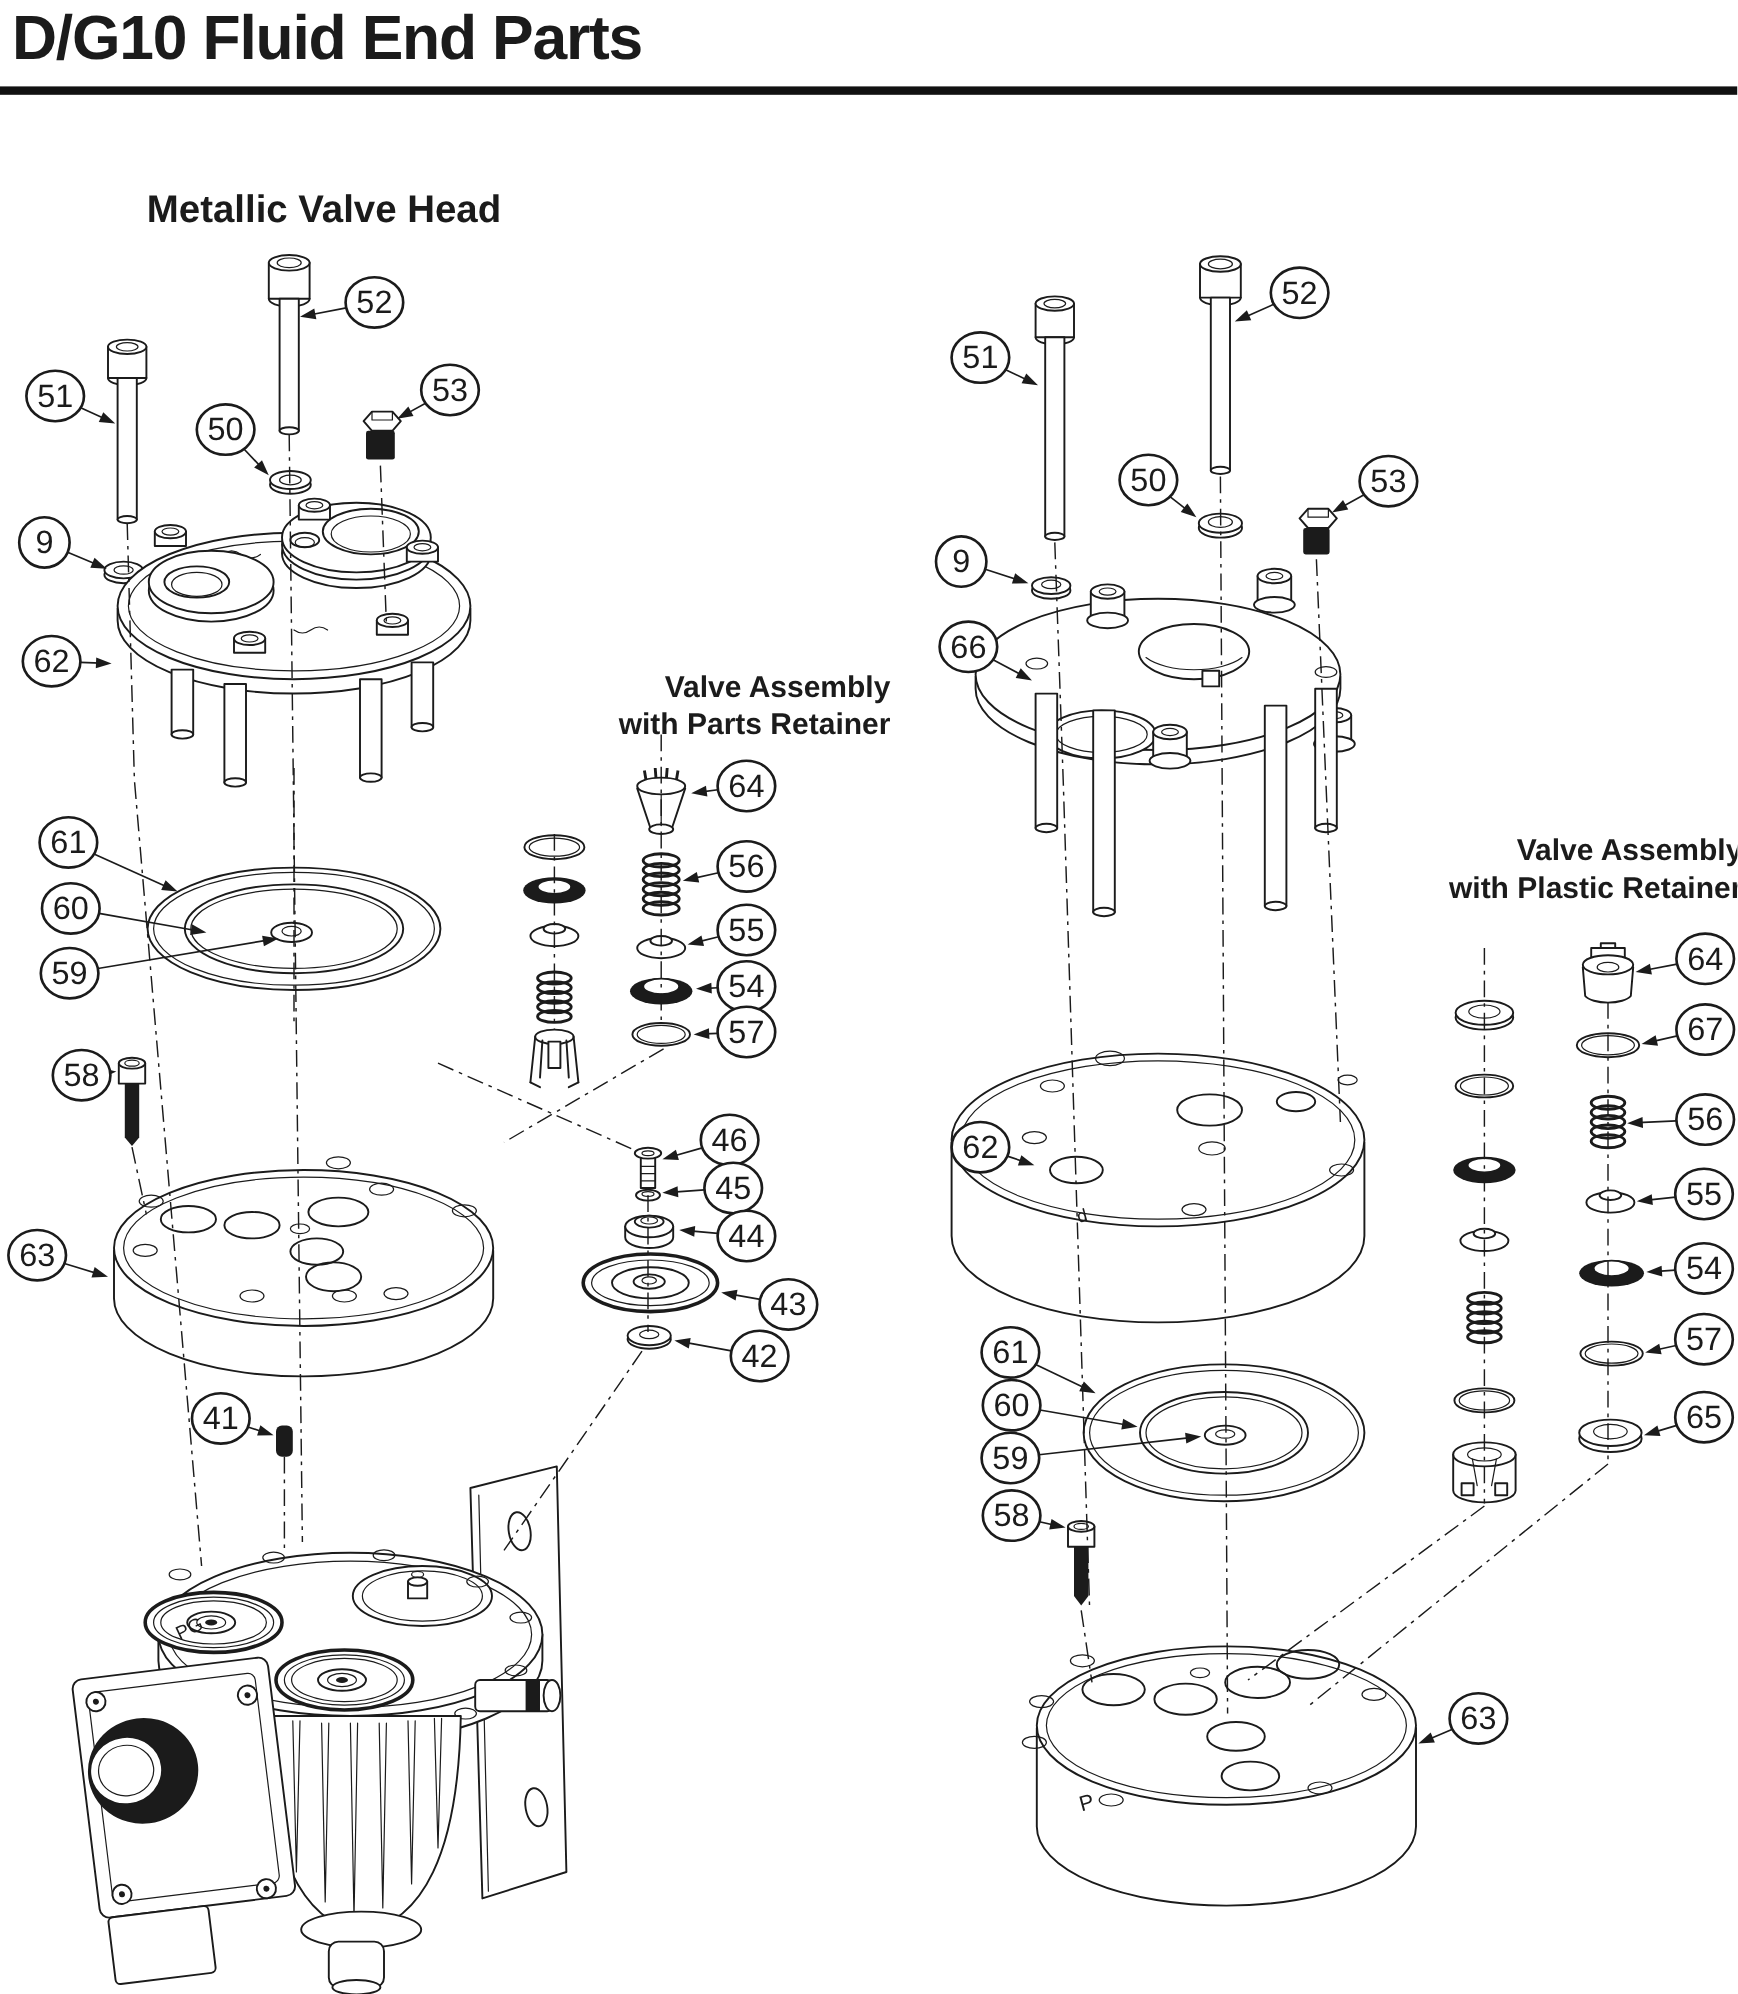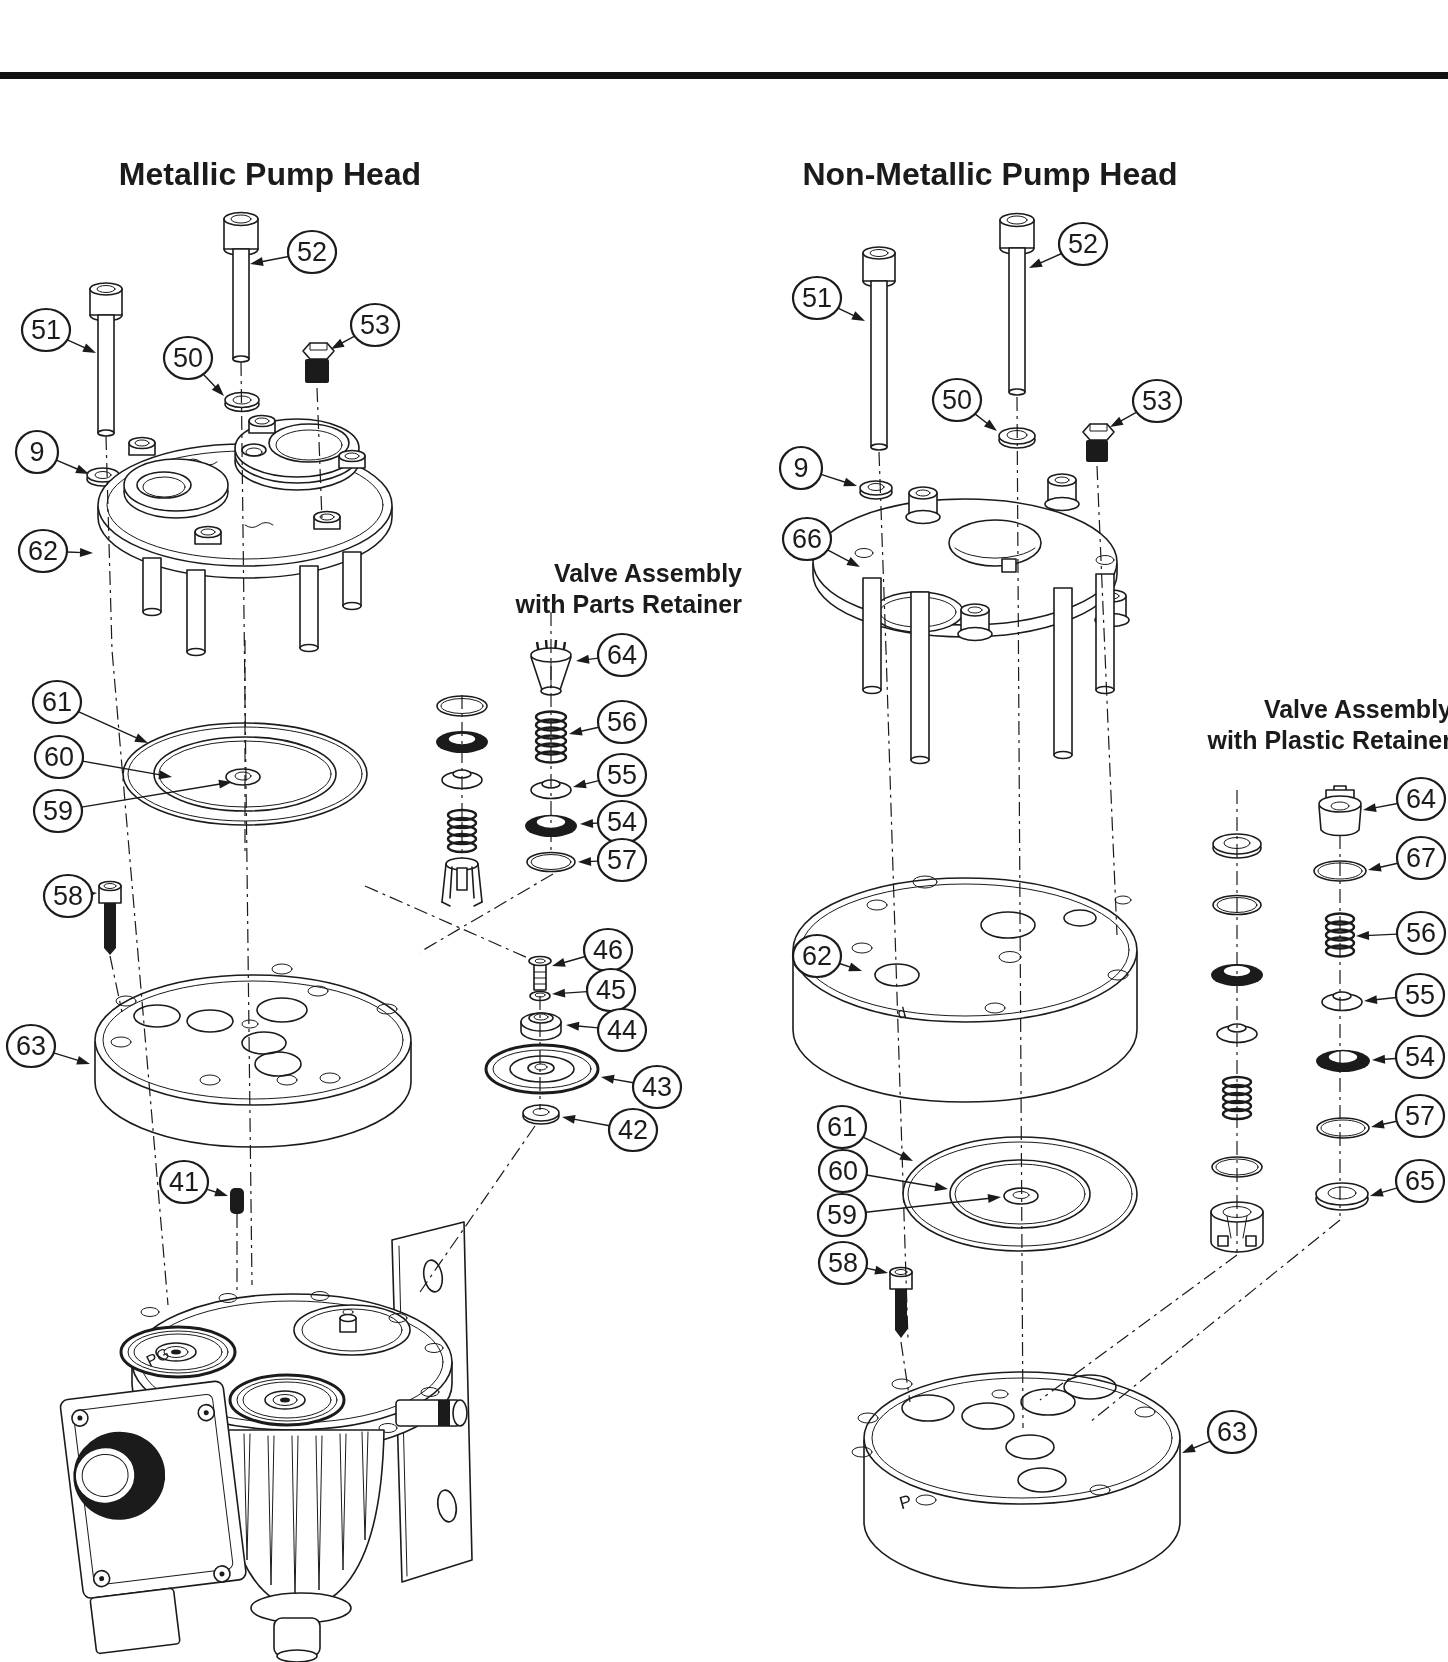--- a/index.html
+++ b/index.html
@@ -25,24 +25,24 @@
   .leader{stroke:#1b1b1b;stroke-width:1.4;fill:none;}
   .bubble{fill:#fff;stroke:#1b1b1b;stroke-width:2.2;}
   .bubble-num{font-family:"Liberation Sans",sans-serif;font-size:27px;fill:#1b1b1b;text-anchor:middle;}
   .marking{font-family:"Liberation Sans",sans-serif;fill:#1b1b1b;text-anchor:middle;}
 </style>
 </head>
 <body>
 
 <div id="page">
 
+  <div id="page-title" class="abs">D/G10 Fluid End Parts</div>
   <div id="title-rule" class="abs"></div>
 
-  <div id="heading-metallic" class="abs section-heading">Metallic Pump Head</div>
-  <div id="heading-nonmetallic" class="abs section-heading">Non-Metallic Pump Head</div>
+  <div id="heading-metallic" class="abs section-heading">Metallic Valve Head</div>
 
   <div id="valve-label-metal" class="abs valve-label">
     <div>Valve Assembly</div>
     <div>with Parts Retainer</div>
   </div>
   <div id="valve-label-plastic" class="abs valve-label">
     <div>Valve Assembly</div>
     <div>with Plastic Retainer</div>
   </div>
 

